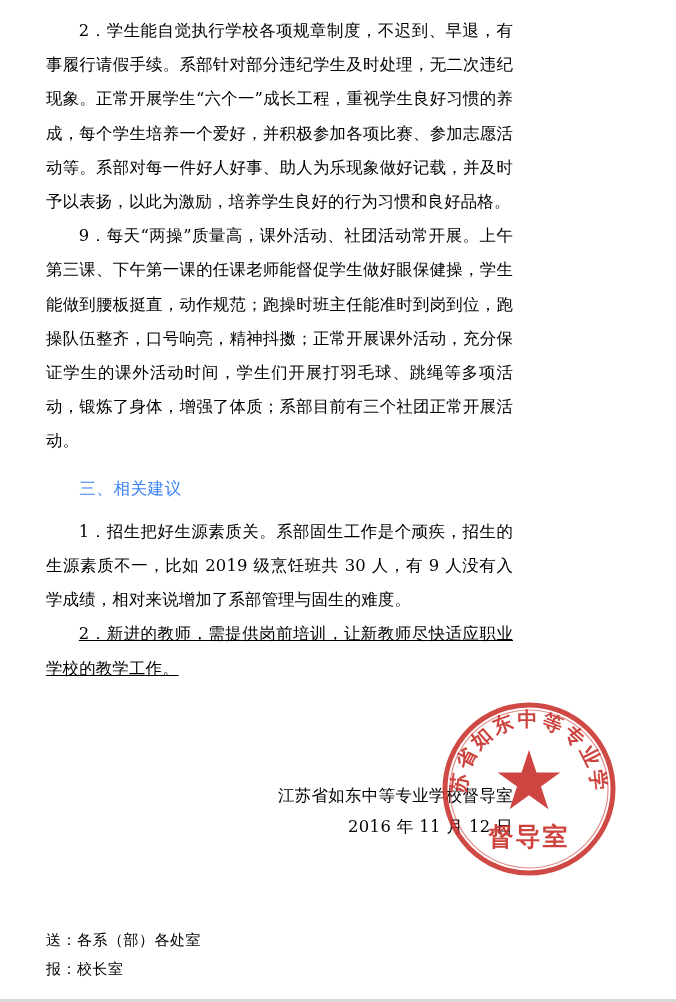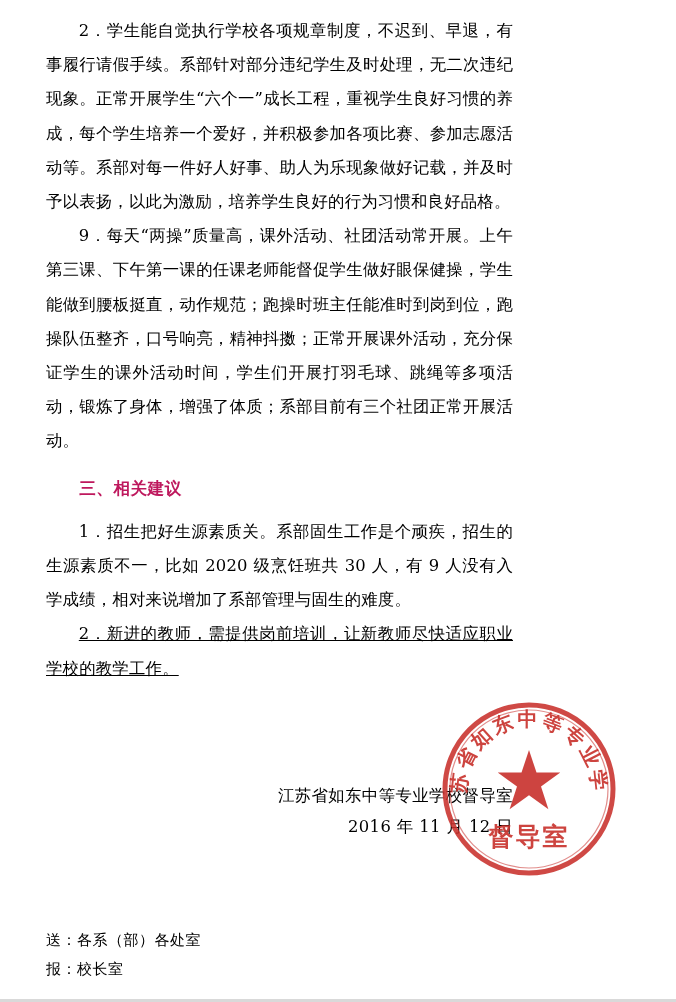--- a/index.html
+++ b/index.html
@@ -30,22 +30,22 @@
     letter-spacing: 0.2px;
     margin: 0;
     text-indent: 2em;
   }
   .para + .para {
     margin-top: 0px;
   }
   .heading {
     font-size: 16.6px;
     line-height: 34.2px;
-    font-weight: bold;
-    color: #be185d;
+    font-weight: normal;
+    color: #3b82f6;
     text-indent: 2em;
     margin: 13px 0 9px 0;
     letter-spacing: 0.5px;
     font-family: "DejaVu Sans", "Liberation Sans", sans-serif;
   }
   .gap-after-p4 { margin-top: 10px; }
   .gap-after-rec1 { margin-top: 7px; text-decoration: underline; }
 
   
   .sign-block {
@@ -95,21 +95,21 @@
 </head>
 <body>
 
 <div class="page">
 
   <p class="para">2．学生能自觉执行学校各项规章制度，不迟到、早退，有事履行请假手续。系部针对部分违纪学生及时处理，无二次违纪现象。正常开展学生“六个一”成长工程，重视学生良好习惯的养成，每个学生培养一个爱好，并积极参加各项比赛、参加志愿活动等。系部对每一件好人好事、助人为乐现象做好记载，并及时予以表扬，以此为激励，培养学生良好的行为习惯和良好品格。</p>
   <p class="para gap-after-p4">9．每天“两操”质量高，课外活动、社团活动常开展。上午第三课、下午第一课的任课老师能督促学生做好眼保健操，学生能做到腰板挺直，动作规范；跑操时班主任能准时到岗到位，跑操队伍整齐，口号响亮，精神抖擞；正常开展课外活动，充分保证学生的课外活动时间，学生们开展打羽毛球、跳绳等多项活动，锻炼了身体，增强了体质；系部目前有三个社团正常开展活动。</p>
 
   <h2 class="heading">三、相关建议</h2>
 
-  <p class="para">1．招生把好生源素质关。系部固生工作是个顽疾，招生的生源素质不一，比如 2020 级烹饪班共 30 人，有 9 人没有入学成绩，相对来说增加了系部管理与固生的难度。</p>
+  <p class="para">1．招生把好生源素质关。系部固生工作是个顽疾，招生的生源素质不一，比如 2019 级烹饪班共 30 人，有 9 人没有入学成绩，相对来说增加了系部管理与固生的难度。</p>
   <p class="para gap-after-rec1">2．新进的教师，需提供岗前培训，让新教师尽快适应职业学校的教学工作。</p>
 
   <div class="sign-block">
     <span class="sign-line">江苏省如东中等专业学校督导室</span>
     <span class="sign-line">2016 年 11 月 12 日</span>
   </div>
 
   <svg class="seal" viewBox="0 0 178 178" xmlns="http://www.w3.org/2000/svg">
     <defs>
       <path id="sealArc" d="M 26,89 A 63,63 0 1 1 152,89" fill="none"></path>

